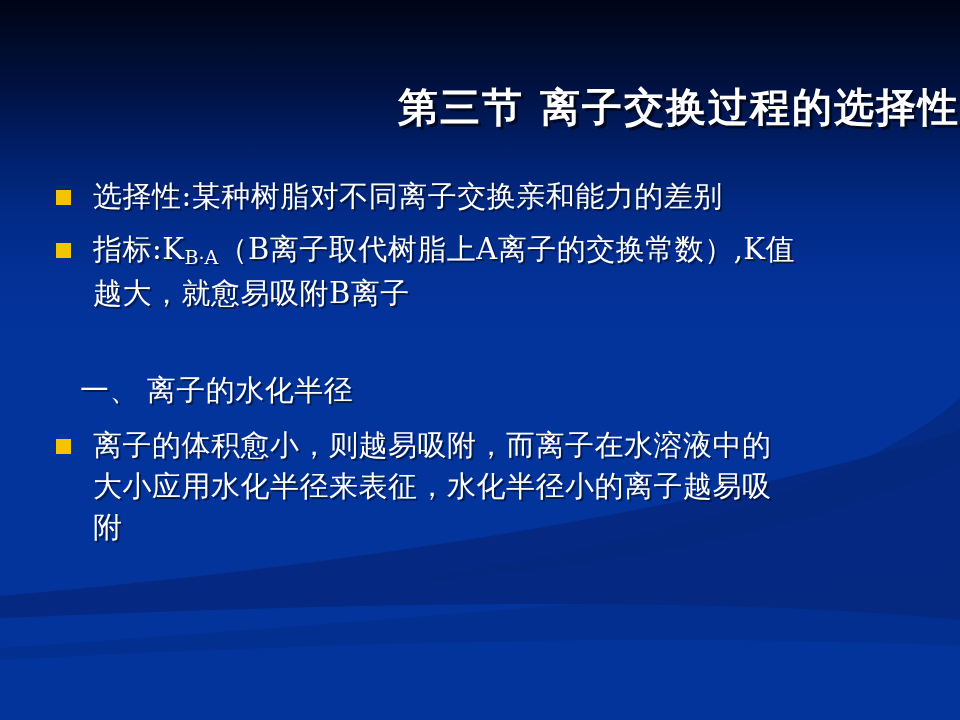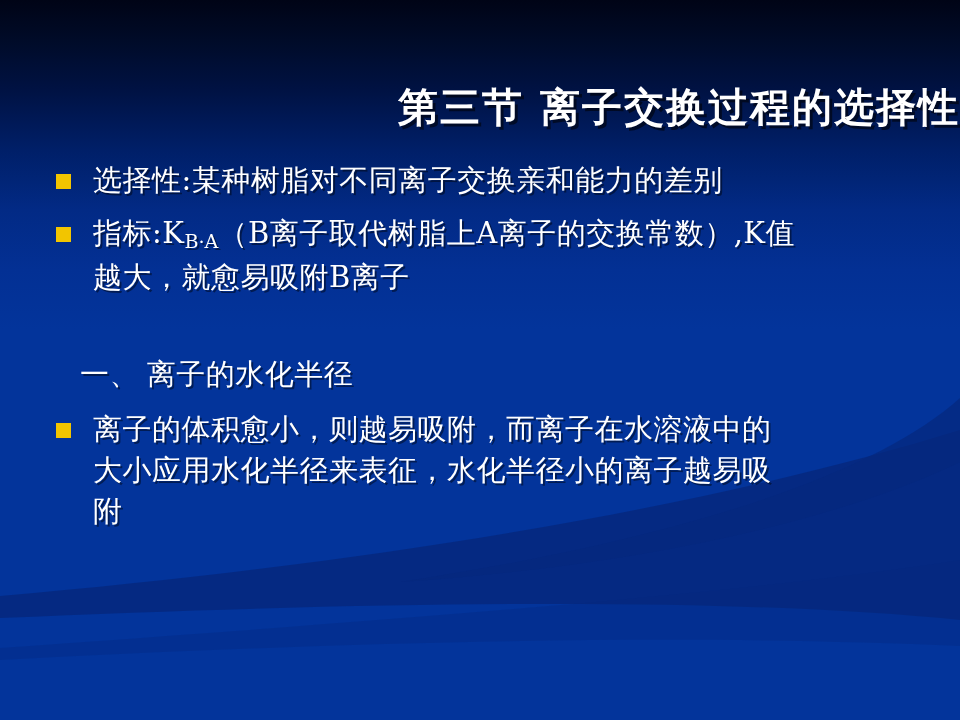--- a/index.html
+++ b/index.html
@@ -52,21 +52,21 @@
     line-height: 1.15;
     text-shadow: 3px 3px 0 rgba(0,0,0,0.55);
     font-family: "DejaVu Serif", "Liberation Serif", serif;
     white-space: nowrap;
     margin-top: 28px;
   }
 
   .body-area {
     position: absolute;
     left: 0;
-    top: 160px;
+    top: 176px;
     width: 828px;
   }
 
   .row {
     position: relative;
     display: flex;
     align-items: flex-start;
     padding: 0 30px 0 56px;
     box-sizing: border-box;
   }

